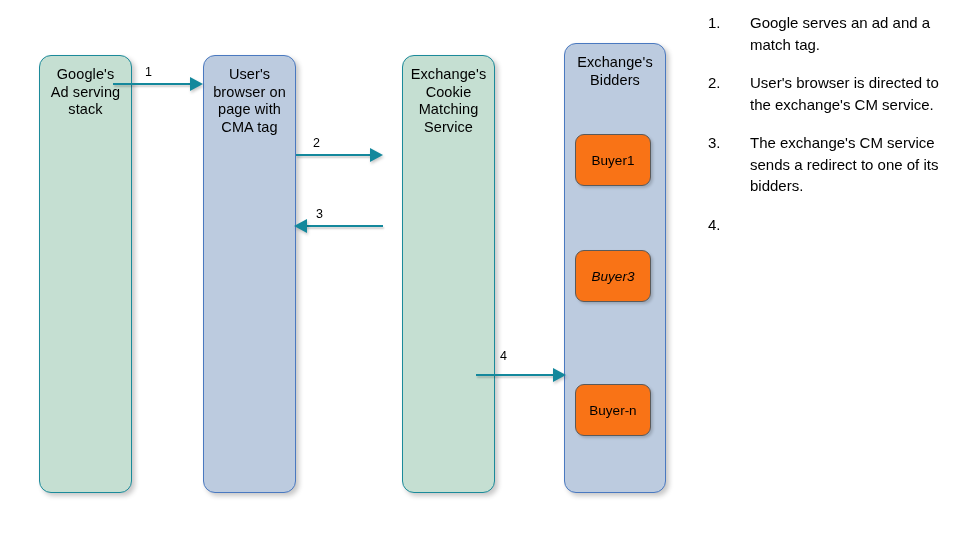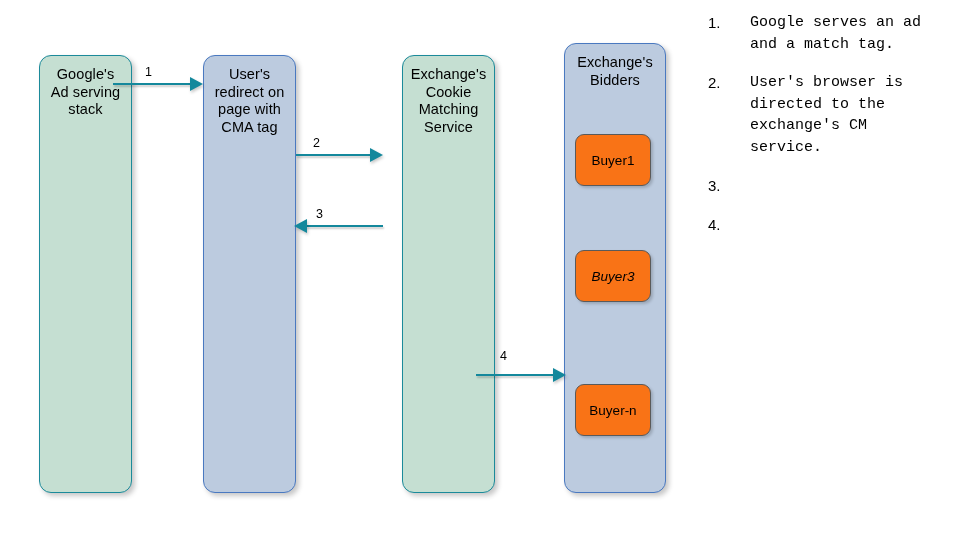--- a/index.html
+++ b/index.html
@@ -136,37 +136,36 @@
   .step-number {
     width: 42px;
     flex: 0 0 42px;
     font-size: 15px;
     line-height: 21.5px;
   }
   .step-text {
     flex: 1 1 auto;
     font-size: 15px;
     line-height: 21.5px;
-    font-family: Liberation Mono, monospace;
   }
 </style>
 </head>
 <body>
 
 <div id="diagram-canvas">
 
   <div class="pillar pillar-green" id="box-ad-serving">
     <span class="pillar-label">Google's
 Ad serving
 stack</span>
   </div>
 
   <div class="pillar pillar-blue" id="box-browser">
     <span class="pillar-label">User's
-redirect on
+browser on
 page with
 CMA tag</span>
   </div>
 
   <div class="pillar pillar-green" id="box-cms">
     <span class="pillar-label">Exchange's
 Cookie
 Matching
 Service</span>
   </div>
@@ -206,19 +205,20 @@
     <li class="step-item">
       <span class="step-number">1.</span>
       <span class="step-text">Google serves an ad and a match tag.</span>
     </li>
     <li class="step-item">
       <span class="step-number">2.</span>
       <span class="step-text">User's browser is directed to the exchange's CM service.</span>
     </li>
     <li class="step-item">
       <span class="step-number">3.</span>
+      <span class="step-text">The exchange's CM service sends a redirect to one of its bidders.</span>
     </li>
     <li class="step-item">
       <span class="step-number">4.</span>
     </li>
   </ol>
 
 </div>
 
 </body></html>

